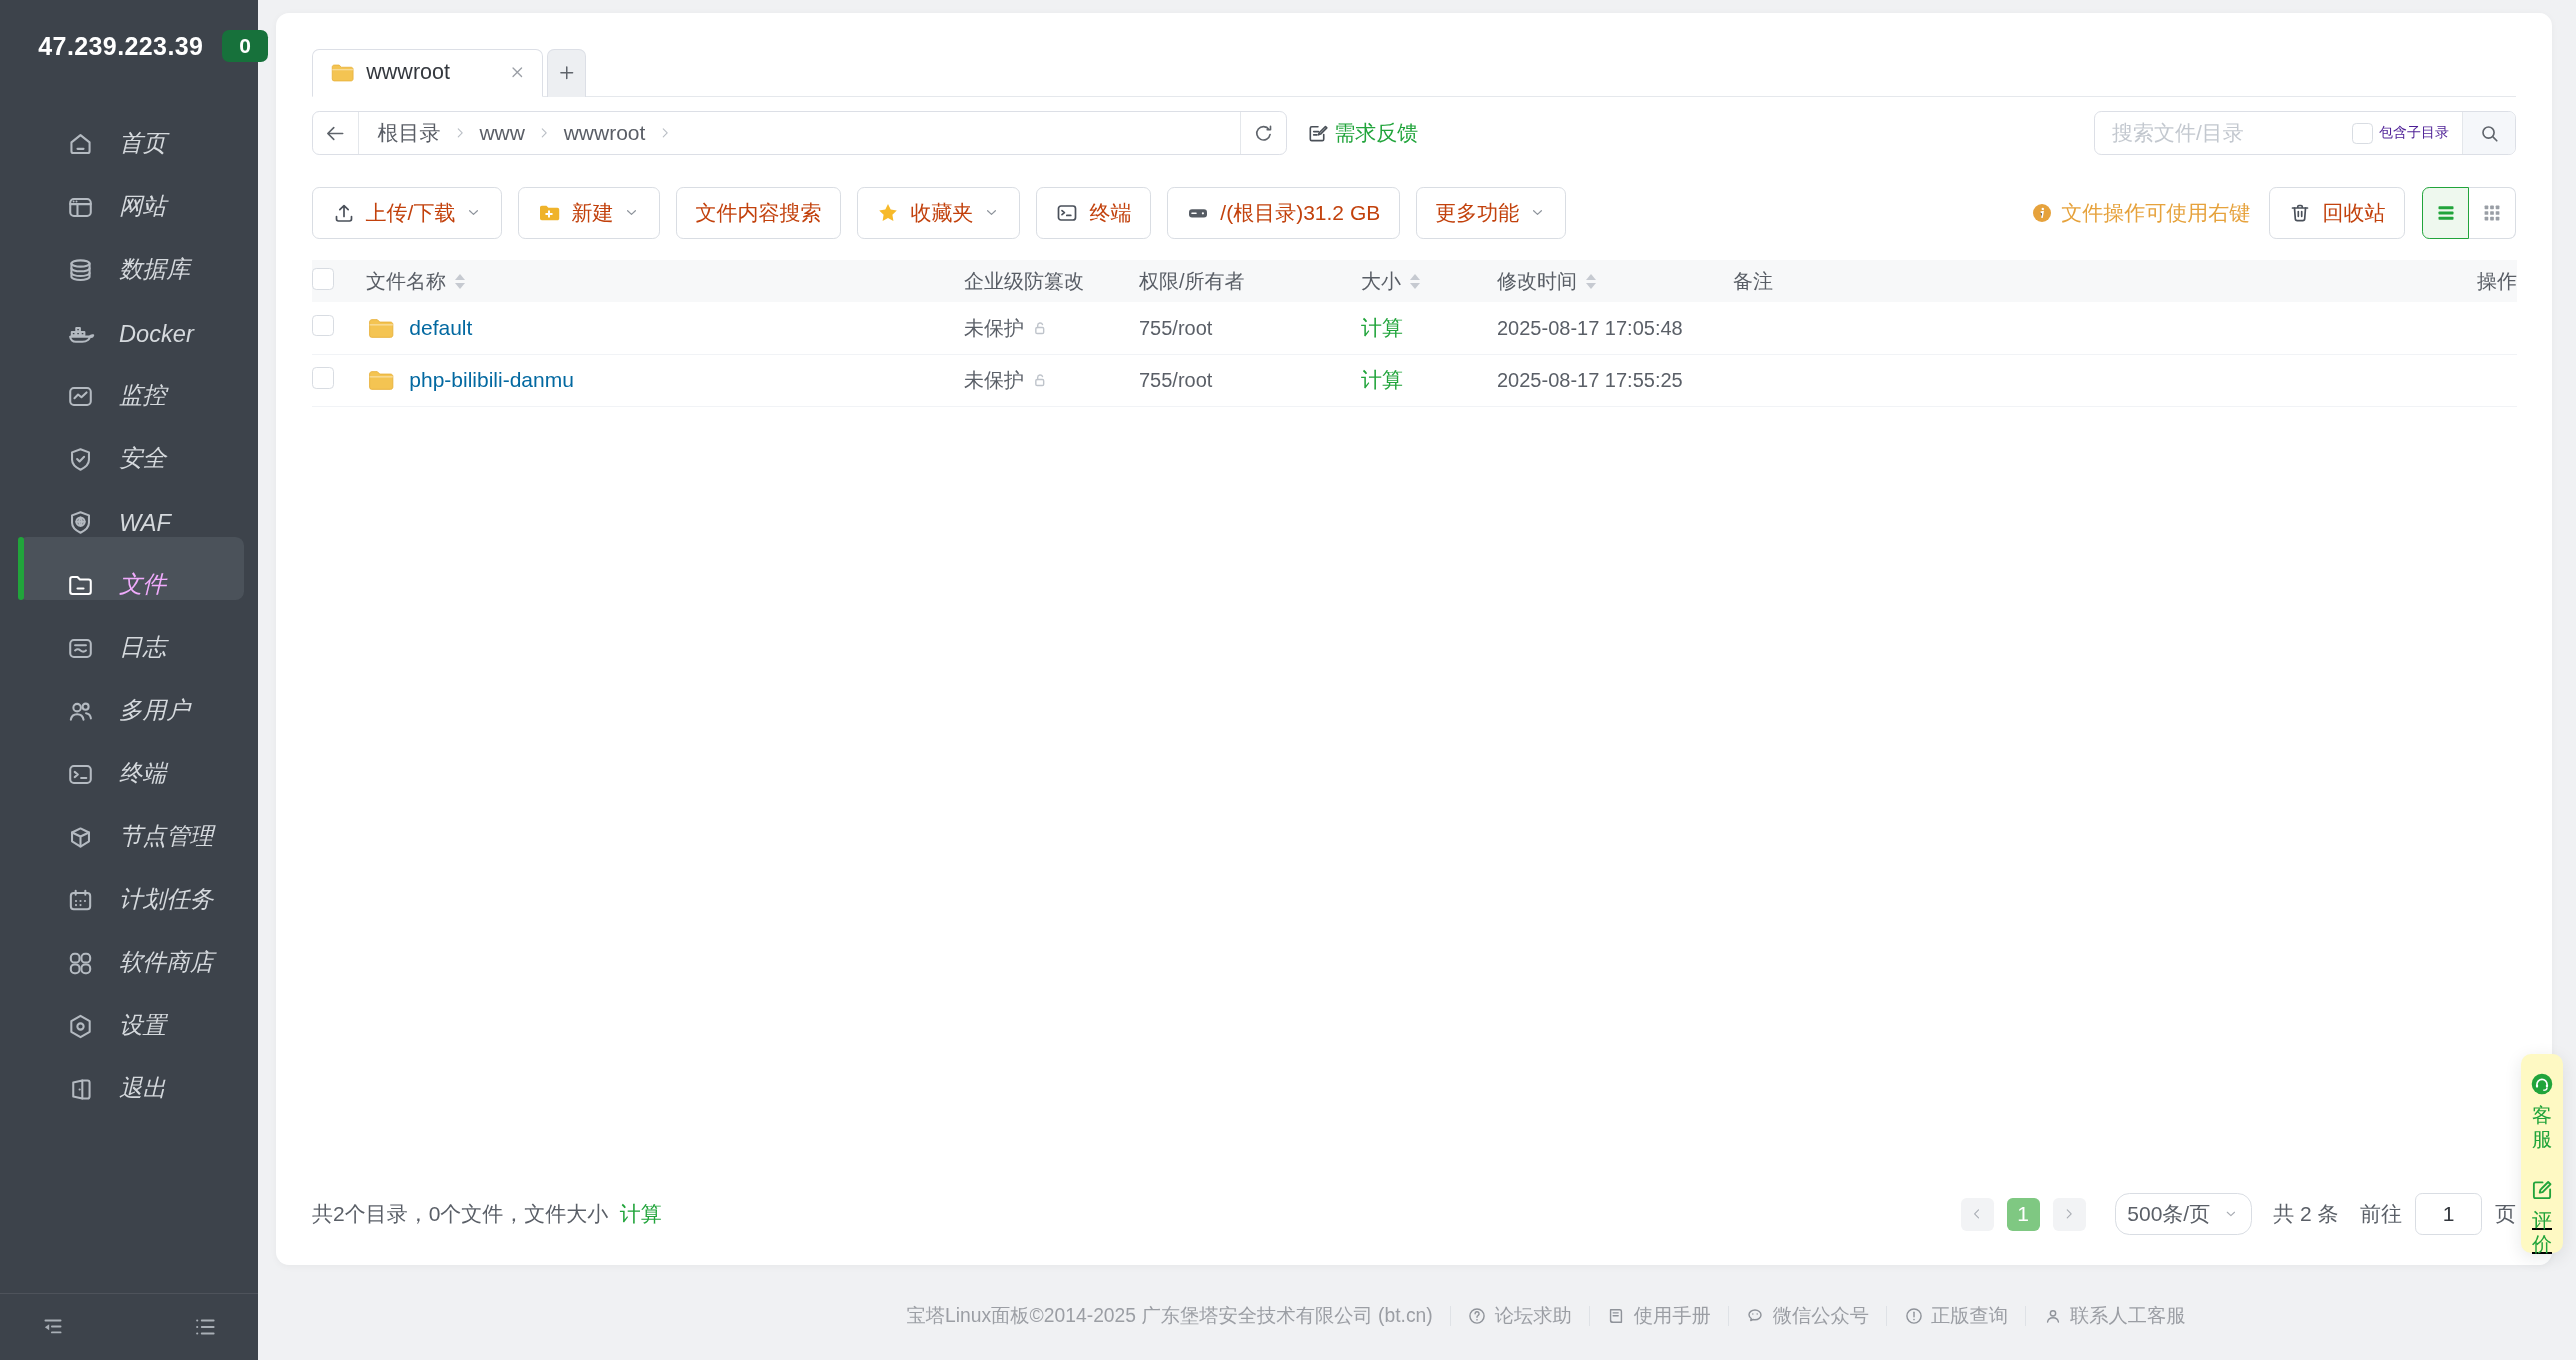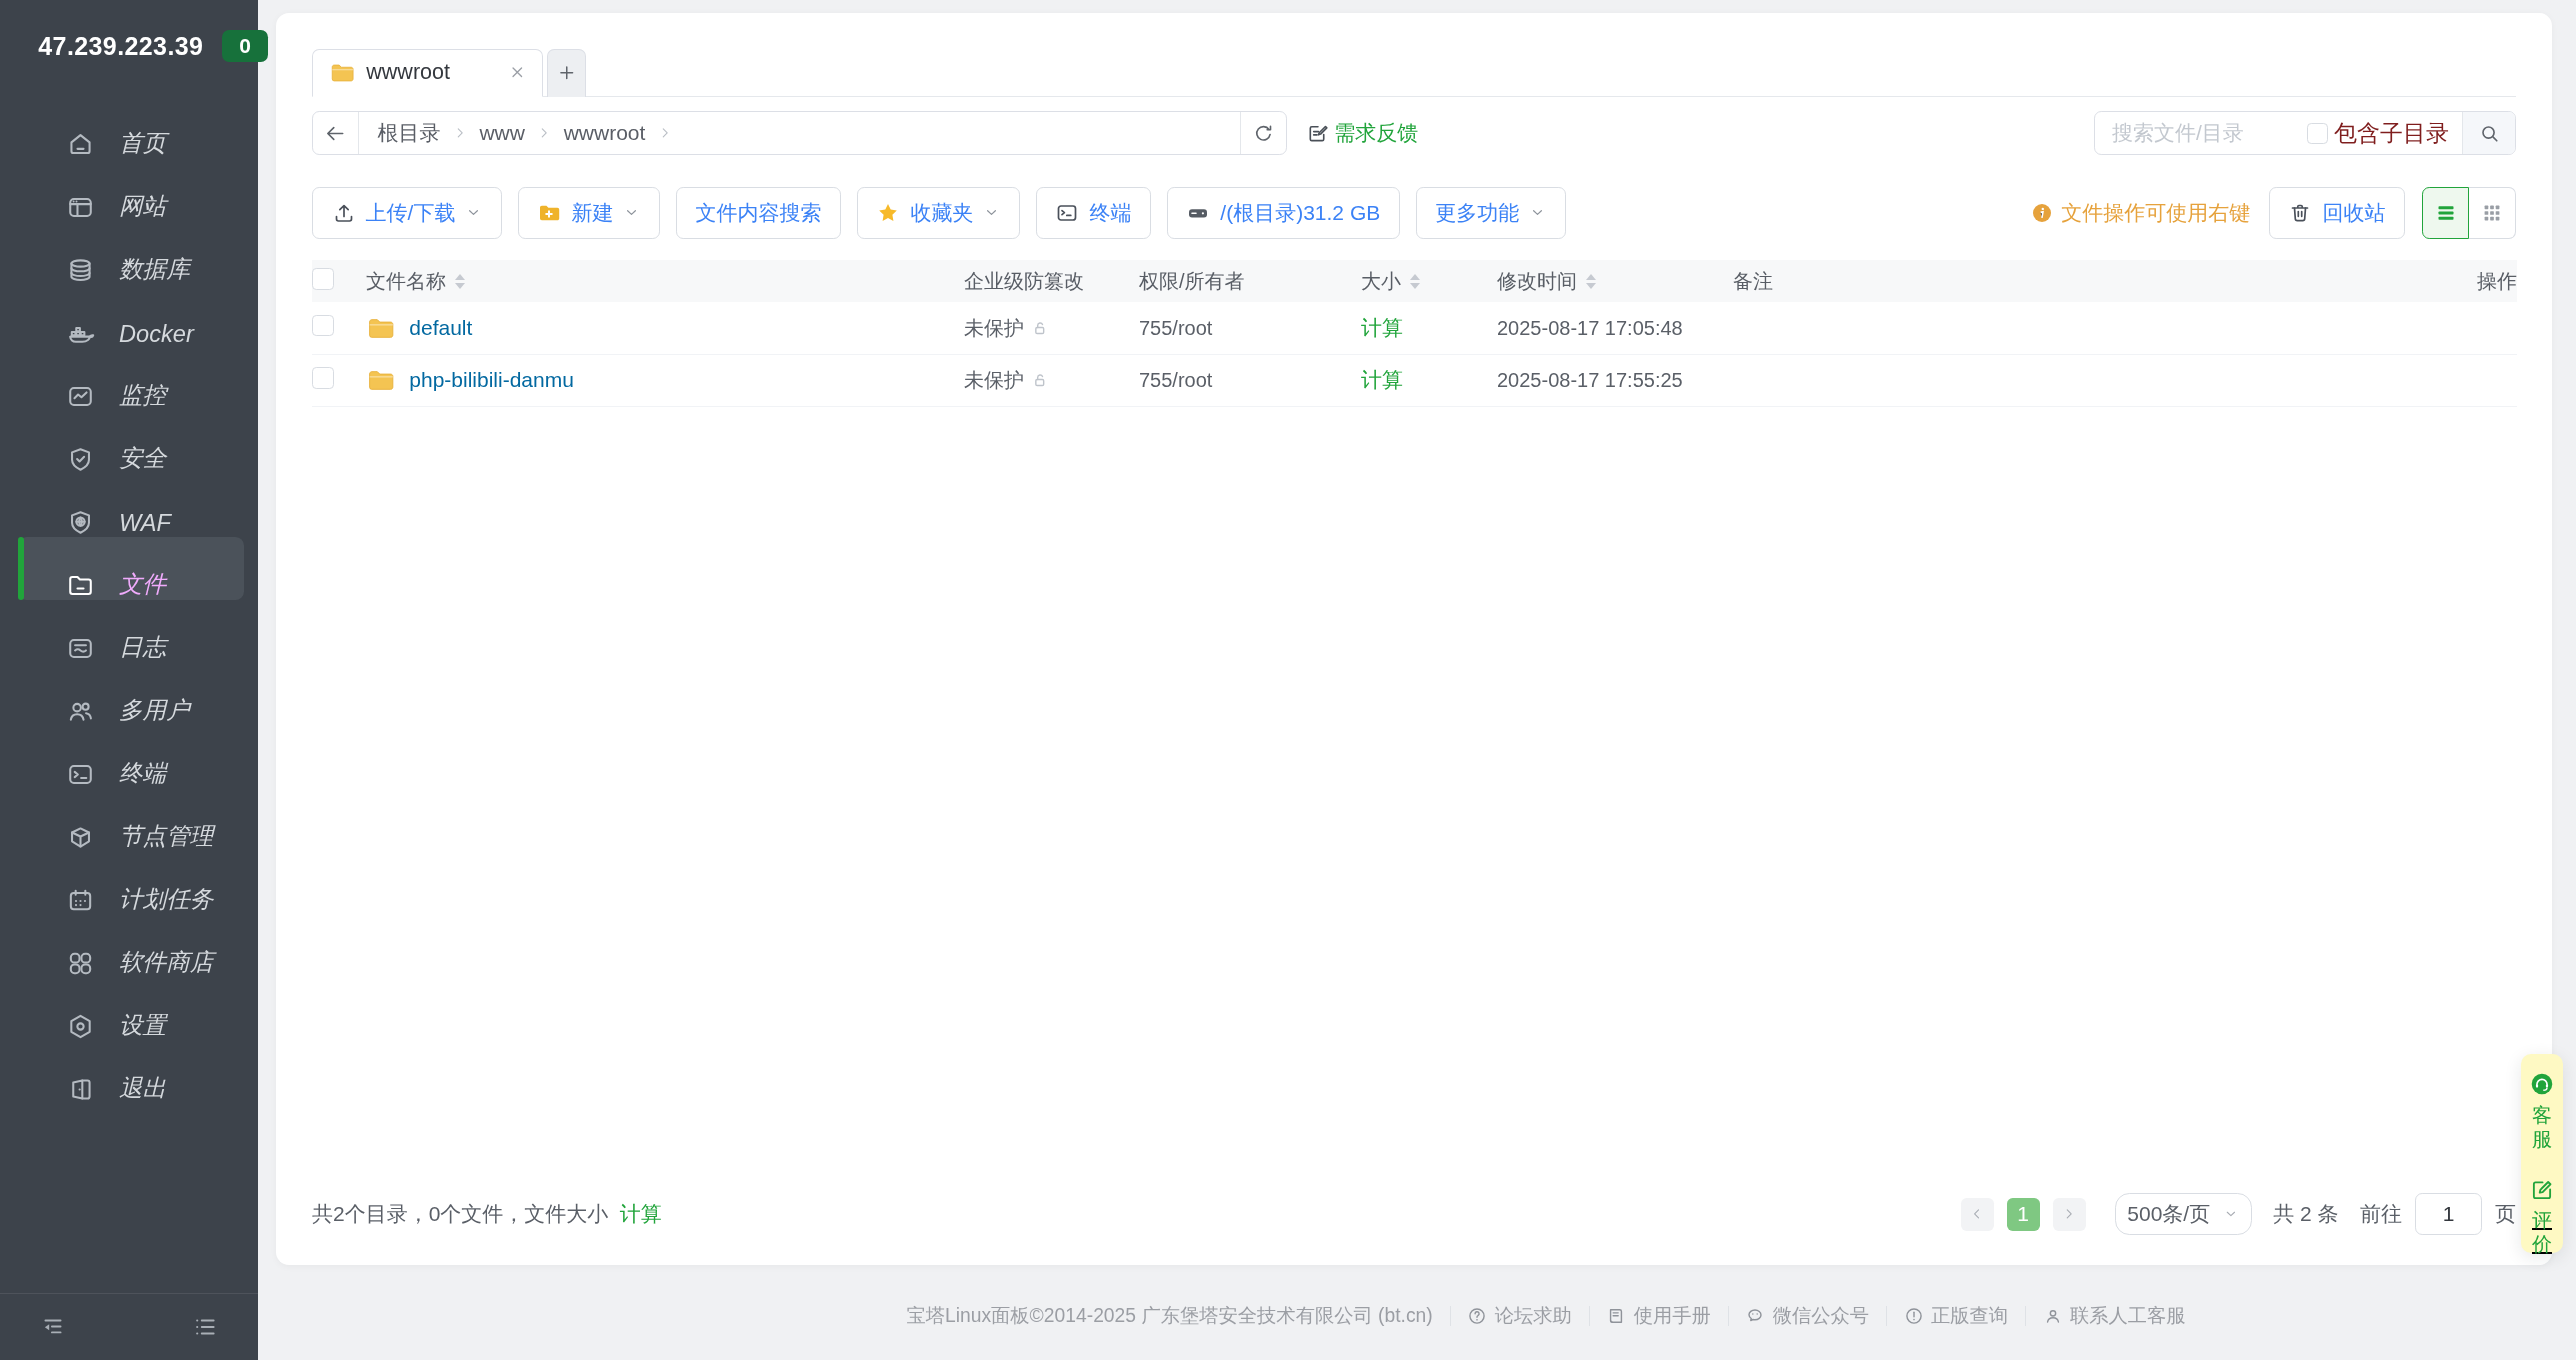--- a/index.html
+++ b/index.html
@@ -49,27 +49,27 @@
   .crumb .clabel { font-size:21px; color:#5a5e66; }
   .crumb .cchev { width:15.8px; height:15.8px; color:#b9bec5; margin:0 11.5px; }
   .feedback { margin-left:18.6px; display:flex; align-items:center; cursor:pointer; }
   .feedback svg { width:23px; height:23px; color:#4a5058; }
   .feedback span { margin-left:5.7px; font-size:21px; color:#21a43b; }
   .searchwrap { margin-left:auto; width:422px; height:44px; border:0.7px solid #dcdfe6; border-radius:7.2px; background:#fff; display:flex; align-items:center; overflow:hidden; }
   .search-input { flex:1; min-width:0; border:0; outline:none; padding:0 0 0 17px; font-size:21px; color:#33373d; font-family:inherit; background:transparent; }
   .search-input::placeholder { color:#c3c8cf; }
   .subdir { display:flex; align-items:center; margin-right:13px; cursor:pointer; }
   .cb { width:21.5px; height:21.5px; border:1.4px solid #d8dce2; border-radius:4.3px; background:#fff; display:inline-block; flex:none; }
-  .subdir span { margin-left:6px; font-size:23px; color:#7f1d1d; white-space:nowrap; }
+  .subdir span { margin-left:6px; font-size:14px; color:#4c1d95; white-space:nowrap; }
   .search-btn { width:53px; align-self:stretch; background:#f5f7fa; border-left:0.7px solid #e4e7eb; display:flex; align-items:center; justify-content:center; cursor:pointer; color:#5f646b; }
   .search-btn svg { width:23px; height:23px; }
 
   .toolbar { margin-top:31.5px; display:flex; align-items:center; flex:none; }
   .tleft { display:flex; align-items:center; gap:15.8px; }
-  .tb-btn { height:52px; border:0.7px solid #d9dde3; border-radius:7.2px; background:#fff; display:flex; align-items:center; padding:0 18.6px; gap:10px; font-size:21px; color:#3b82f6; cursor:pointer; font-family:inherit; }
+  .tb-btn { height:52px; border:0.7px solid #d9dde3; border-radius:7.2px; background:#fff; display:flex; align-items:center; padding:0 18.6px; gap:10px; font-size:21px; color:#c2410c; cursor:pointer; font-family:inherit; }
   .tb-btn svg.bicon { width:24px; height:24px; color:#4a505a; }
   .tb-btn .caret { width:17px; height:17px; color:#8d939b; }
   .ic-star { color:#f7ba2a !important; }
   .ic-newfolder { color:#efb32b !important; }
   .ic-disk { color:#555b63 !important; }
   .tright { margin-left:auto; display:flex; align-items:center; }
   .tip { display:flex; align-items:center; margin-right:18.6px; }
   .tip svg { width:24px; height:24px; }
   .tip span { margin-left:7.2px; font-size:21px; color:#e6a23c; }
   .viewtoggle { display:flex; margin-left:17px; }

